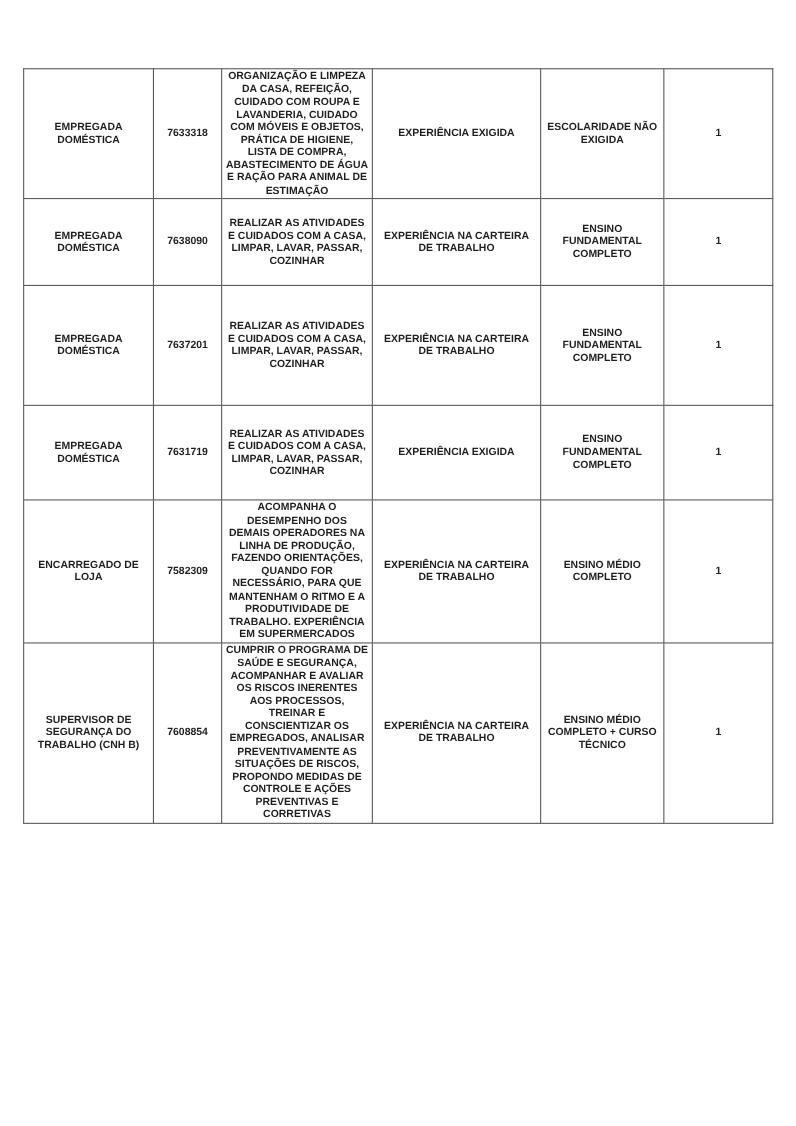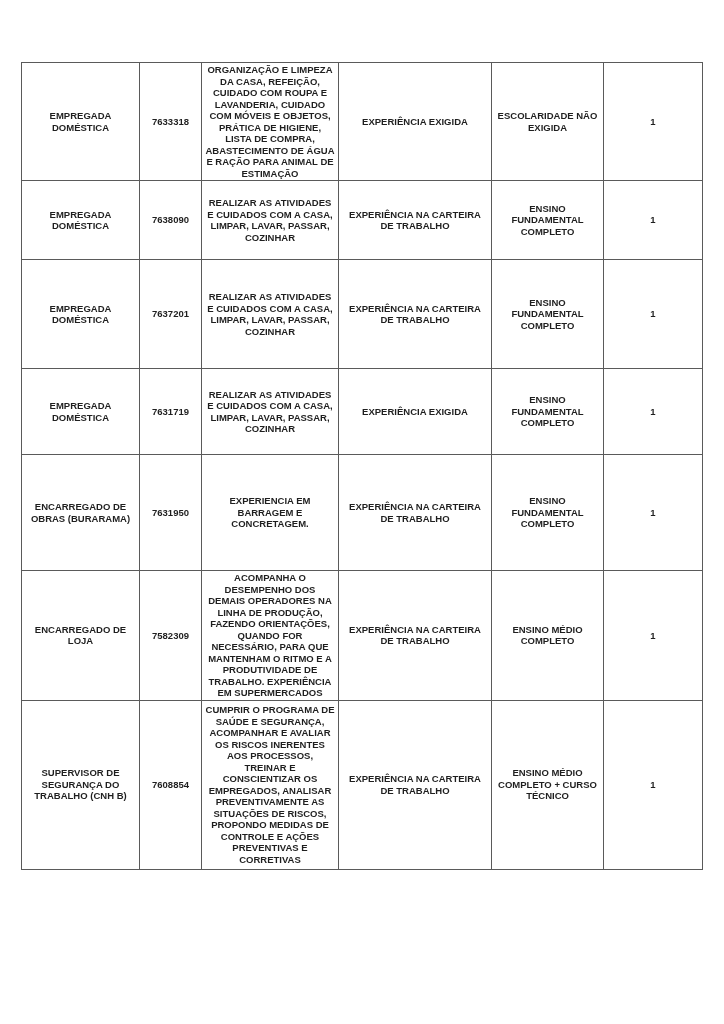--- a/index.html
+++ b/index.html
@@ -93,28 +93,20 @@
   </tr>
         <tr>
     <td>EMPREGADA DOMÉSTICA</td>
     <td>7631719</td>
     <td>REALIZAR AS ATIVIDADES E CUIDADOS COM A CASA, LIMPAR, LAVAR, PASSAR, COZINHAR</td>
     <td>EXPERIÊNCIA EXIGIDA</td>
     <td>ENSINO FUNDAMENTAL COMPLETO</td>
     <td>1</td>
   </tr>
         <tr>
-    <td>ENCARREGADO DE OBRAS (BURARAMA)</td>
-    <td>7631950</td>
-    <td>EXPERIENCIA EM BARRAGEM E CONCRETAGEM.</td>
-    <td>EXPERIÊNCIA NA CARTEIRA DE TRABALHO</td>
-    <td>ENSINO FUNDAMENTAL COMPLETO</td>
-    <td>1</td>
-  </tr>
-        <tr>
     <td>ENCARREGADO DE LOJA</td>
     <td>7582309</td>
     <td>ACOMPANHA O DESEMPENHO DOS DEMAIS OPERADORES NA LINHA DE PRODUÇÃO, FAZENDO ORIENTAÇÕES, QUANDO FOR NECESSÁRIO, PARA QUE MANTENHAM O RITMO E A PRODUTIVIDADE DE TRABALHO. EXPERIÊNCIA EM SUPERMERCADOS</td>
     <td>EXPERIÊNCIA NA CARTEIRA DE TRABALHO</td>
     <td>ENSINO MÉDIO COMPLETO</td>
     <td>1</td>
   </tr>
         <tr>
     <td>SUPERVISOR DE SEGURANÇA DO TRABALHO (CNH B)</td>
     <td>7608854</td>

